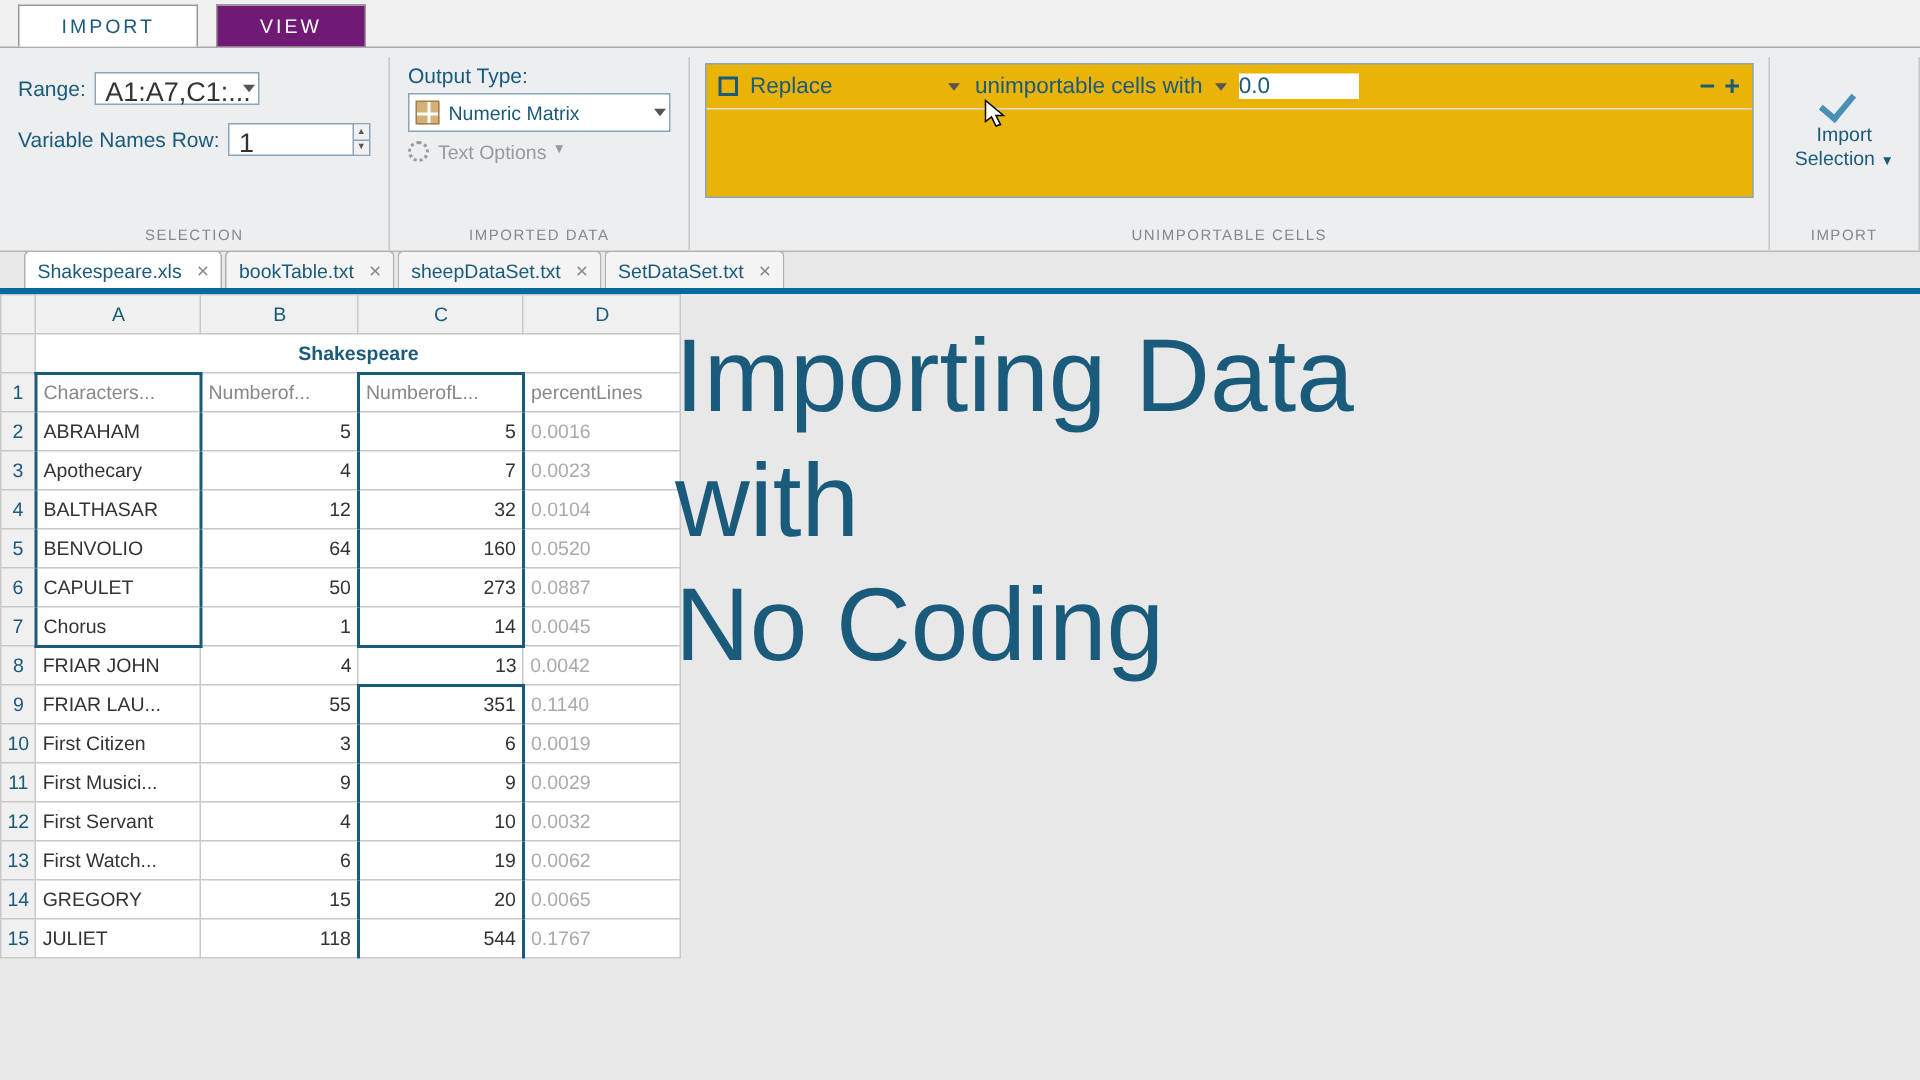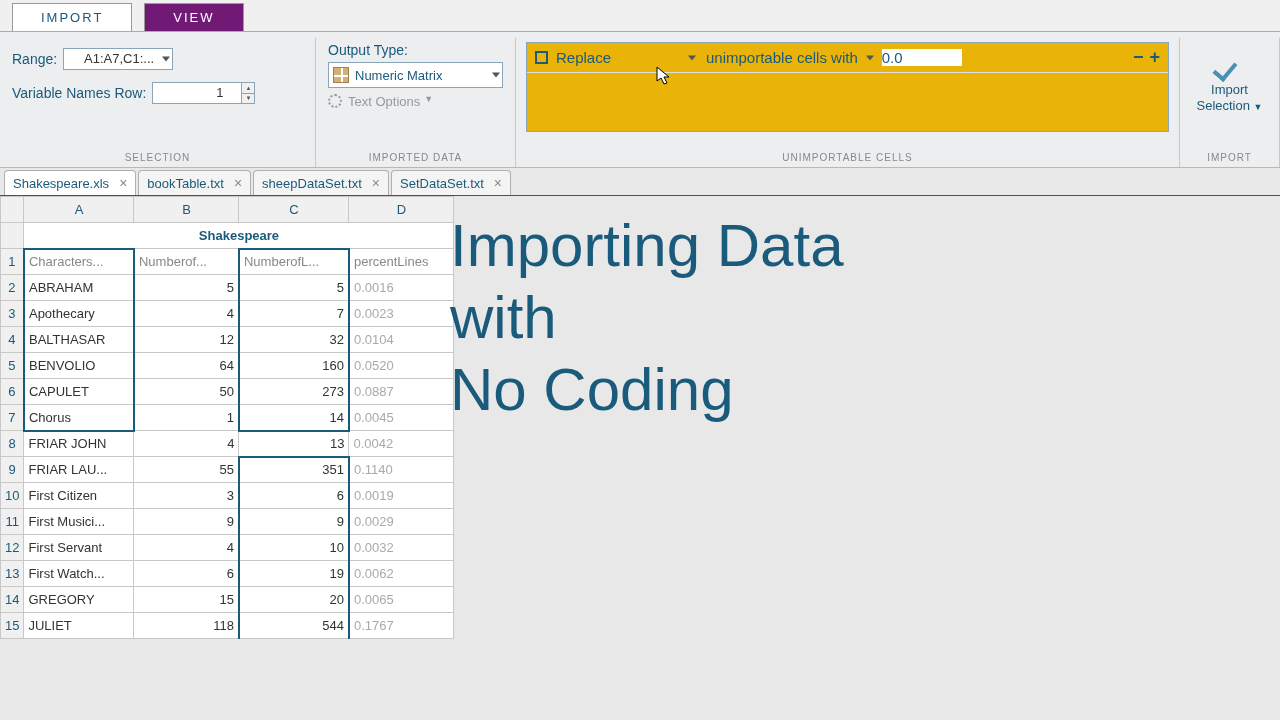--- a/index.html
+++ b/index.html
@@ -69,25 +69,24 @@
   }
   .field-label {
     color: #1a5a7a;
     font-size: 14px;
     margin-right: 6px;
     white-space: nowrap;
   }
   .field-input {
     border: 1px solid #8aa4b8;
     background: #fff;
-    padding: 2px 18px 2px 6px;
-    font-size: 13px;
+    padding: 2px 30px 2px 6px;
+    font-size: 18px;
     height: 22px;
     position: relative;
-    text-align: right;
   }
   .dropdown-arrow {
     position: absolute;
     right: 2px;
     top: 50%;
     transform: translateY(-50%);
     width: 0; height: 0;
     border-left: 4px solid transparent;
     border-right: 4px solid transparent;
     border-top: 5px solid #555;
@@ -224,24 +223,24 @@
     color: #1a5a7a;
     font-size: 13px;
     text-align: center;
     line-height: 1.2;
     margin-top: 6px;
   }
   
   .filetabs {
     display: flex;
     background: #e8e8e8;
-    border-bottom: 1px solid #0369a1;
+    border-bottom: 4px solid #0369a1;
     height: 28px;
     align-items: flex-end;
-    padding-left: 4px;
+    padding-left: 16px;
   }
   .filetab {
     display: flex;
     align-items: center;
     padding: 4px 8px;
     border: 1px solid #b0b0b0;
     border-bottom: none;
     background: #f4f4f4;
     margin-right: 2px;
     color: #1a5a7a;
@@ -306,21 +305,21 @@
   .sel-bot { border-bottom: 2px solid #1a5a7a !important; }
   .col-a { width: 110px; max-width:110px; overflow:hidden; text-overflow:ellipsis; white-space:nowrap;}
   .col-b { width: 105px; }
   .col-c { width: 110px; }
   .col-d { width: 105px; }
   
   .overlay-title {
     position: absolute;
     left: 450px;
     top: 210px;
-    font-size: 60px;
+    font-size: 69px;
     line-height: 1.2;
     color: #1a5a7a;
     font-weight: 400;
     font-family: "Segoe UI Light","Segoe UI",Arial,sans-serif;
     pointer-events: none;
   }
   .overlay-title div { white-space: nowrap; }
   
   .cursor {
     position: absolute;
@@ -334,21 +333,21 @@
 </head>
 <body>
 
 <div class="tabstrip">
   <div class="tab active">IMPORT</div>
   <div class="tab">VIEW</div>
 </div>
 
 <div class="ribbon">
 
-  <div class="ribbon-group" style="width:316px">
+  <div class="ribbon-group" style="width:260px">
     <div class="field-row">
       <span class="field-label">Range:</span>
       <div class="field-input" style="width:110px;position:relative">
         <span>A1:A7,C1:...</span>
         <span class="dropdown-arrow"></span>
       </div>
     </div>
     <div class="field-row">
       <span class="field-label">Variable Names Row:</span>
       <div class="field-input" style="width:90px">

